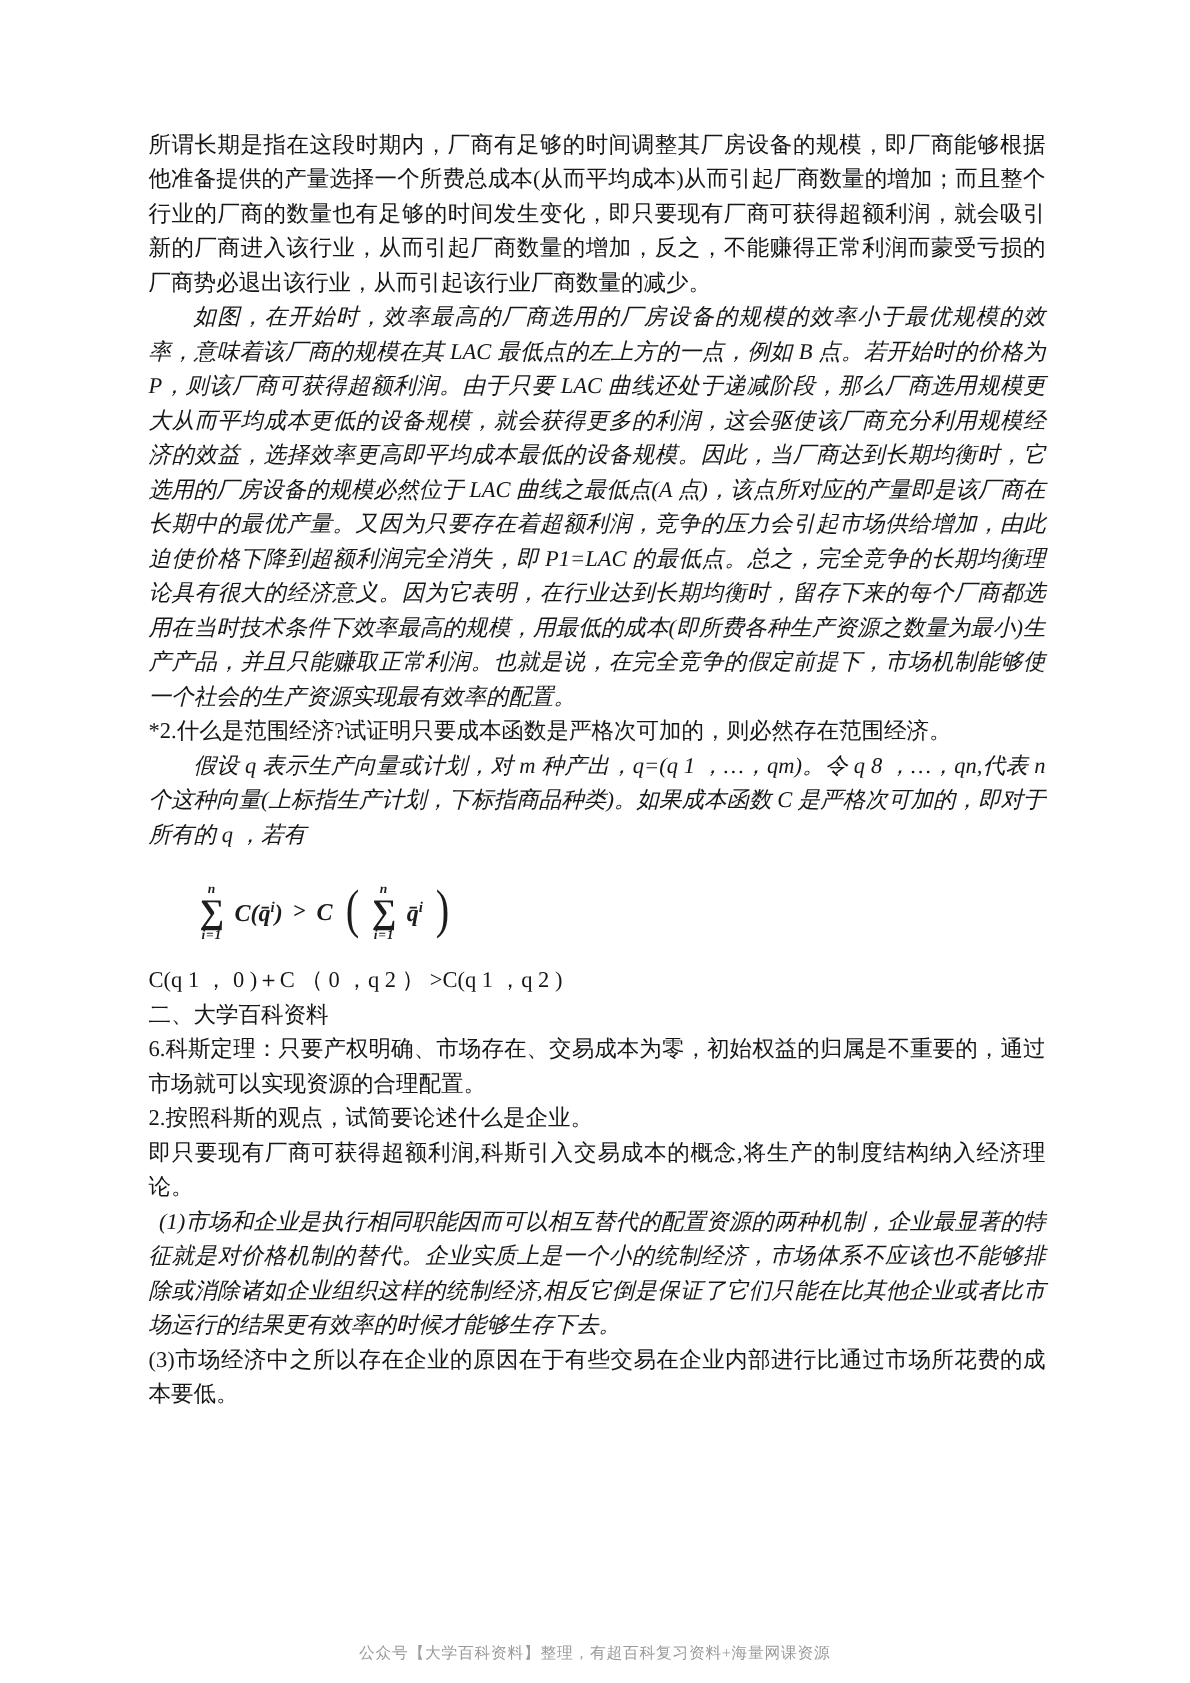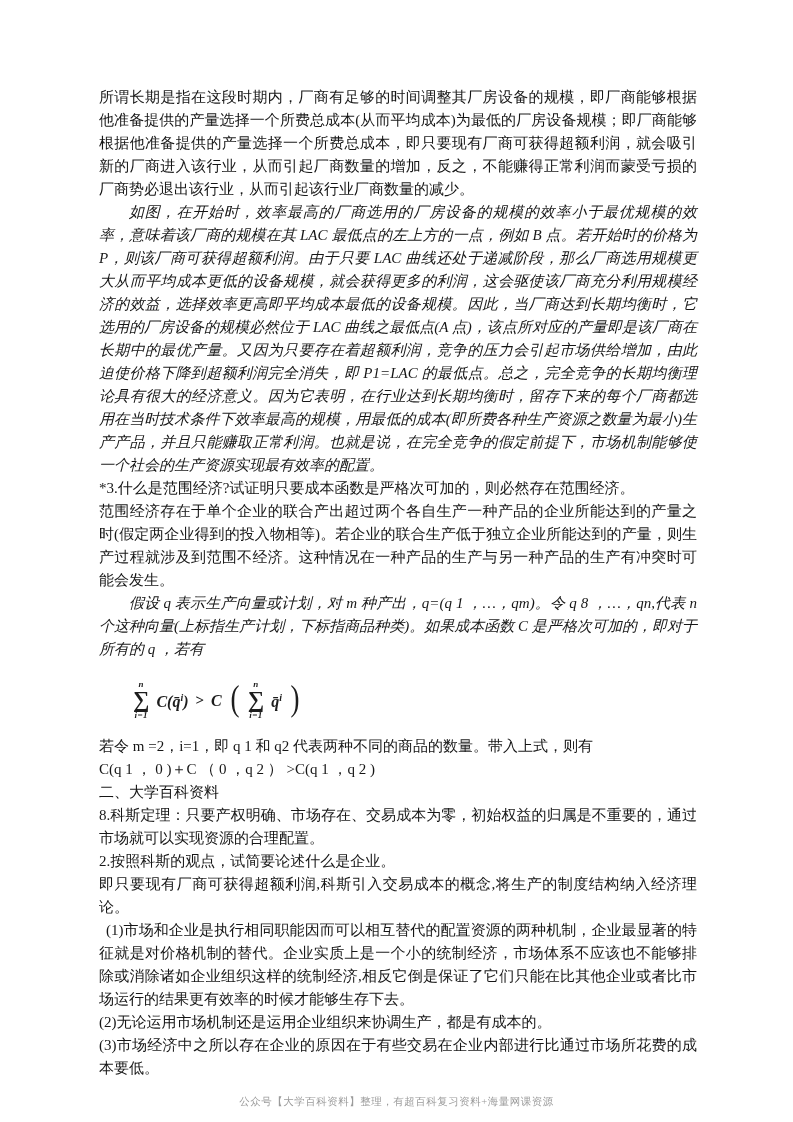--- a/index.html
+++ b/index.html
@@ -22,21 +22,21 @@
     width: 598px;
     font-size: 15px;
     line-height: 23px;
     text-align: justify;
   }
   p {
     margin: 0;
     padding: 0;
   }
   .indent2 { text-indent: 30px; font-style: italic; }
-  .indent-small { text-indent: 7px; }
+  .indent-small { text-indent: 7px; font-style: italic; }
   .bold-term { font-weight: normal; }
   
   .formula {
     margin: 14px 0 10px 34px;
     height: 50px;
     display: flex;
     align-items: center;
     gap: 7px;
     font-weight: bold;
     color: #1d1d1d;
@@ -85,27 +85,26 @@
     font-size: 10.5px;
     color: #9b9b9b;
     letter-spacing: 0.5px;
   }
 </style>
 </head>
 <body>
 
 <div class="page-body">
 
-  <p><span>所谓</span><span class="bold-term">长期</span><span>是指在这段时期内，厂商有足够的时间调整其厂房设备的规模，即厂商能够根据他准备提供的产量选择一个所费总成本(从而平均成本)为最低的厂房设备规模；即厂商能够根据他准备提供的产量选择一个所费总成本，即只要现有厂商可获得超额利润，就会吸引新的厂商进入该行业，从而引起厂商数量的增加，反之，不能赚得正常利润而蒙受亏损的厂商势必退出该行业，从而引起该行业厂商数量的减少。</span></p>
+  <p><span>所谓</span><span class="bold-term">长期</span><span>是指在这段时期内，厂商有足够的时间调整其厂房设备的规模，即厂商能够根据他准备提供的产量选择一个所费总成本(从而平均成本)从而引起厂商数量的增加；而且整个行业的厂商的数量也有足够的时间发生变化，即只要现有厂商可获得超额利润，就会吸引新的厂商进入该行业，从而引起厂商数量的增加，反之，不能赚得正常利润而蒙受亏损的厂商势必退出该行业，从而引起该行业厂商数量的减少。</span></p>
 
   <p class="indent2">如图，在开始时，效率最高的厂商选用的厂房设备的规模的效率小于最优规模的效率，意味着该厂商的规模在其 LAC 最低点的左上方的一点，例如 B 点。若开始时的价格为 P，则该厂商可获得超额利润。由于只要 LAC 曲线还处于递减阶段，那么厂商选用规模更大从而平均成本更低的设备规模，就会获得更多的利润，这会驱使该厂商充分利用规模经济的效益，选择效率更高即平均成本最低的设备规模。因此，当厂商达到长期均衡时，它选用的厂房设备的规模必然位于 LAC 曲线之最低点(A 点)，该点所对应的产量即是该厂商在长期中的最优产量。又因为只要存在着超额利润，竞争的压力会引起市场供给增加，由此迫使价格下降到超额利润完全消失，即 P1=LAC 的最低点。总之，完全竞争的长期均衡理论具有很大的经济意义。因为它表明，在行业达到长期均衡时，留存下来的每个厂商都选用在当时技术条件下效率最高的规模，用最低的成本(即所费各种生产资源之数量为最小)生产产品，并且只能赚取正常利润。也就是说，在完全竞争的假定前提下，市场机制能够使一个社会的生产资源实现最有效率的配置。</p>
 
-  <p>*3.什么是范围经济?试证明只要成本函数是严格次可加的，则必然存在范围经济。</p>
+  <p>*2.什么是范围经济?试证明只要成本函数是严格次可加的，则必然存在范围经济。</p>
 
-  <p>范围经济存在于单个企业的联合产出超过两个各自生产一种产品的企业所能达到的产量之时(假定两企业得到的投入物相等)。若企业的联合生产低于独立企业所能达到的产量，则生产过程就涉及到范围不经济。这种情况在一种产品的生产与另一种产品的生产有冲突时可能会发生。</p>
 
   <p class="indent2">假设 q 表示生产向量或计划，对 m 种产出，q=(q 1 ，…，qm)。令 q 8 ，…，qn,代表 n 个这种向量(上标指生产计划，下标指商品种类)。如果成本函数 C 是严格次可加的，即对于所有的 q ，若有</p>
 
   <div class="formula">
     <span class="sum">
       <span class="lim">n</span>
       <span class="sigma">∑</span>
       <span class="lim">i=1</span>
     </span>
     <span class="fterm"><span>C(q̄</span><sup>i</sup><span>)</span></span>
@@ -114,34 +113,32 @@
     <span class="bigparen">(</span>
     <span class="sum">
       <span class="lim">n</span>
       <span class="sigma">∑</span>
       <span class="lim">i=1</span>
     </span>
     <span class="fterm"><span>q̄</span><sup>i</sup></span>
     <span class="bigparen">)</span>
   </div>
 
-  <p>若令 m =2，i=1，即 q 1 和 q2 代表两种不同的商品的数量。带入上式，则有</p>
 
   <p>C(q 1 ， 0 )＋C （ 0 ，q 2 ） &gt;C(q 1 ，q 2 )</p>
 
 
   <p>二、大学百科资料</p>
 
-  <p>8.科斯定理：只要产权明确、市场存在、交易成本为零，初始权益的归属是不重要的，通过市场就可以实现资源的合理配置。</p>
+  <p>6.科斯定理：只要产权明确、市场存在、交易成本为零，初始权益的归属是不重要的，通过市场就可以实现资源的合理配置。</p>
 
   <p>2.按照科斯的观点，试简要论述什么是企业。</p>
 
   <p>即只要现有厂商可获得超额利润,科斯引入交易成本的概念,将生产的制度结构纳入经济理论。</p>
 
   <p class="indent-small">(1)市场和企业是执行相同职能因而可以相互替代的配置资源的两种机制，企业最显著的特征就是对价格机制的替代。企业实质上是一个小的统制经济，市场体系不应该也不能够排除或消除诸如企业组织这样的统制经济,相反它倒是保证了它们只能在比其他企业或者比市场运行的结果更有效率的时候才能够生存下去。</p>
 
-  <p>(2)无论运用市场机制还是运用企业组织来协调生产，都是有成本的。</p>
 
   <p>(3)市场经济中之所以存在企业的原因在于有些交易在企业内部进行比通过市场所花费的成本要低。</p>
 
 </div>
 
 <div class="footer-note">公众号【大学百科资料】整理，有超百科复习资料+海量网课资源</div>
 
 </body></html>

